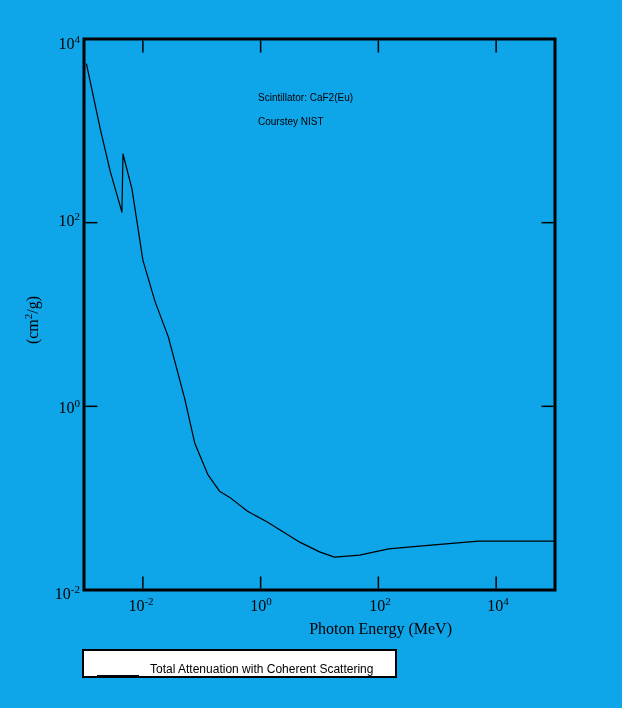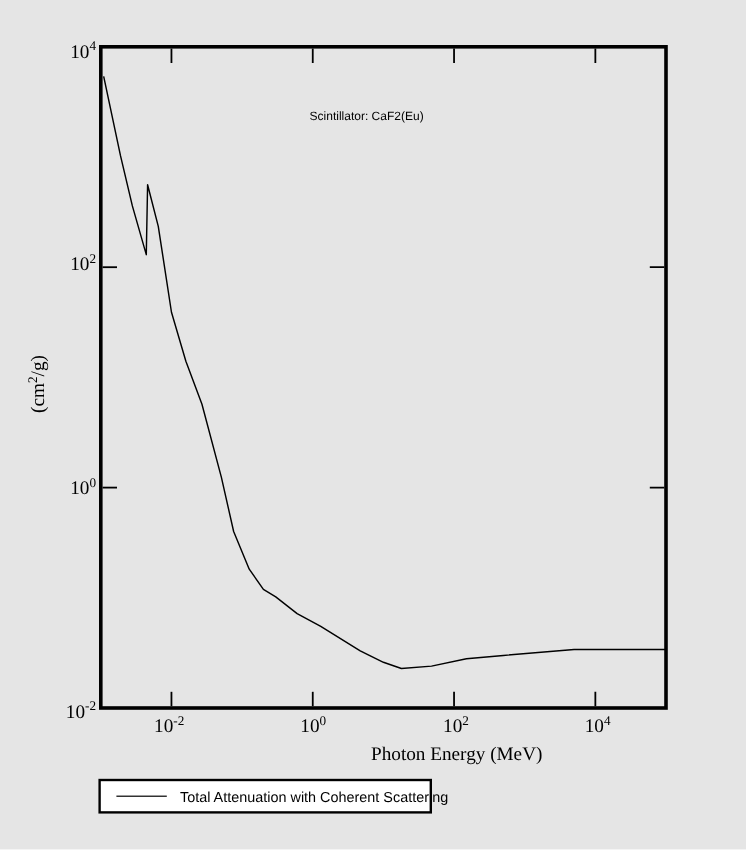--- a/index.html
+++ b/index.html
@@ -1,20 +1,20 @@
 <!DOCTYPE html>
 <html><head>
 <meta charset="utf-8">
 <style>
   html, body { margin: 0; padding: 0; background: #ffffff; }
   .canvas {
     position: relative;
     width: 622px;
     height: 708px;
-    background: #e5e5e5;
+    background: #0ea5e9;
     font-family: "Liberation Serif", serif;
     color: #000000;
     overflow: hidden;
   }
   #plot-svg { position: absolute; left: 0; top: 0; }
 
   .tick-label {
     position: absolute;
     font-family: "Liberation Serif", serif;
     font-size: 16px;
@@ -52,25 +52,25 @@
     font-family: "Liberation Sans", sans-serif;
     font-size: 10px;
     line-height: 24px;
     color: #000;
     white-space: nowrap;
   }
 
   .legend {
     position: absolute;
     left: 82px; top: 649px;
-    width: 278px; height: 29px;
+    width: 315px; height: 29px;
     border: 2px solid #000;
     background: #fff;
     display: flex;
-    align-items: center;
+    align-items: flex-end;
     box-sizing: border-box;
   }
   .legend-line {
     width: 42px; height: 0;
     border-top: 1px solid #000;
     margin-left: 13px;
     flex: 0 0 auto;
   }
   .legend-text {
     margin-left: 11px;
@@ -109,20 +109,21 @@
   <div class="tick-label x-label" style="left:106px; top:597px;"><span>10</span><sup>-2</sup></div>
   <div class="tick-label x-label" style="left:226px; top:597px;"><span>10</span><sup>0</sup></div>
   <div class="tick-label x-label" style="left:345px; top:597px;"><span>10</span><sup>2</sup></div>
   <div class="tick-label x-label" style="left:463px; top:597px;"><span>10</span><sup>4</sup></div>
 
   <div class="axis-title-x">Photon Energy (MeV)</div>
   <div class="axis-title-y"><span>(cm</span><sup>2</sup><span>/g)</span></div>
 
   <div class="annotation">
     <div>Scintillator: CaF2(Eu)</div>
+    <div>Courstey NIST</div>
   </div>
 
   <div class="legend">
     <div class="legend-line"></div>
     <div class="legend-text">Total Attenuation with Coherent Scattering</div>
   </div>
 
 </div>
 
 </body></html>

